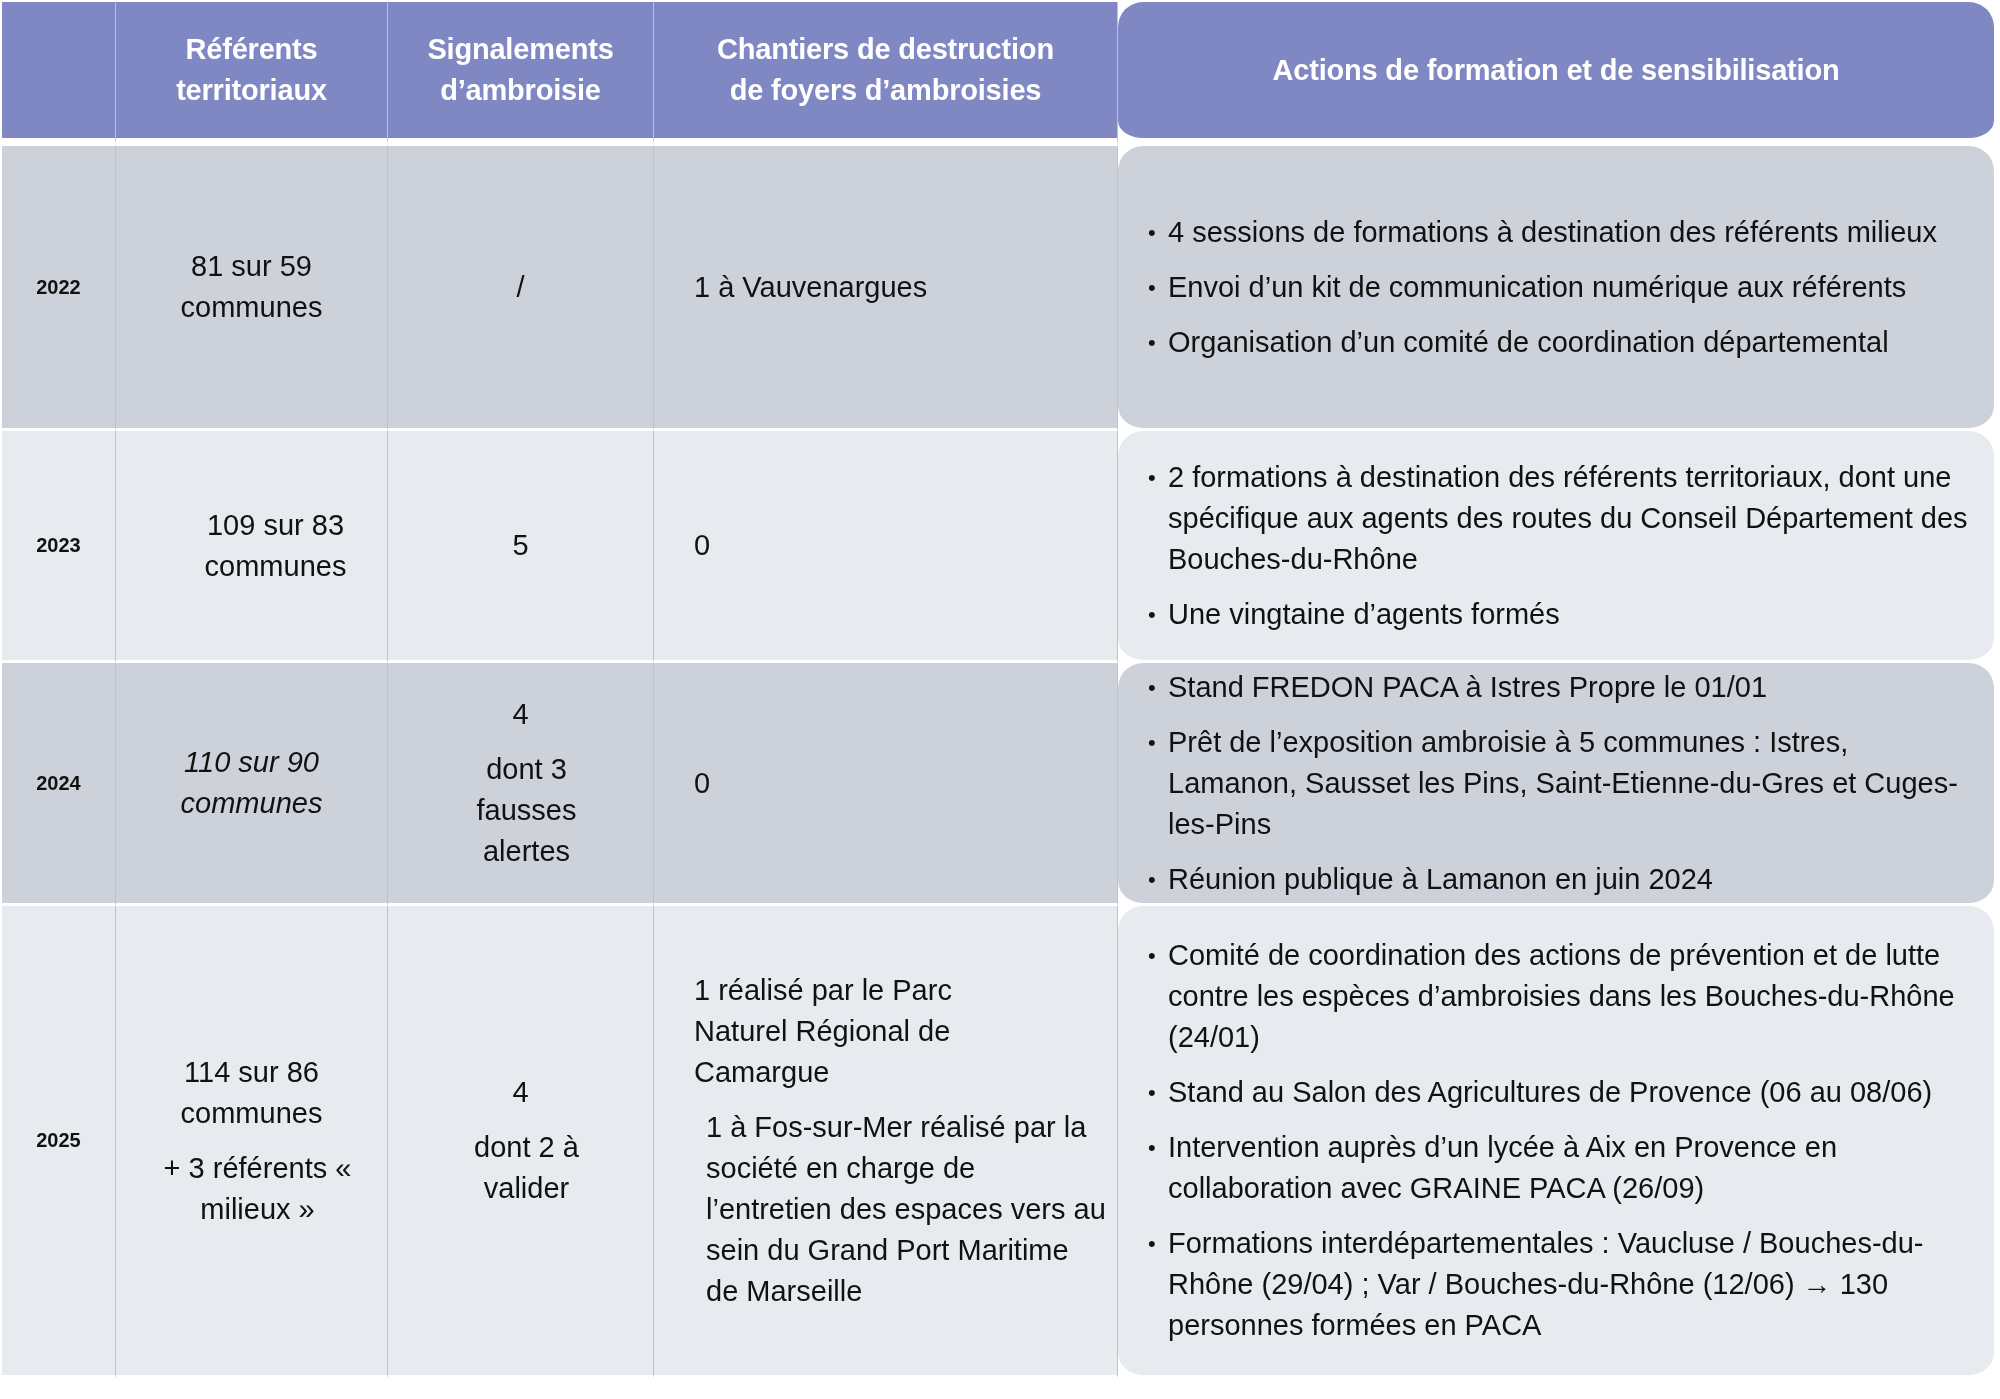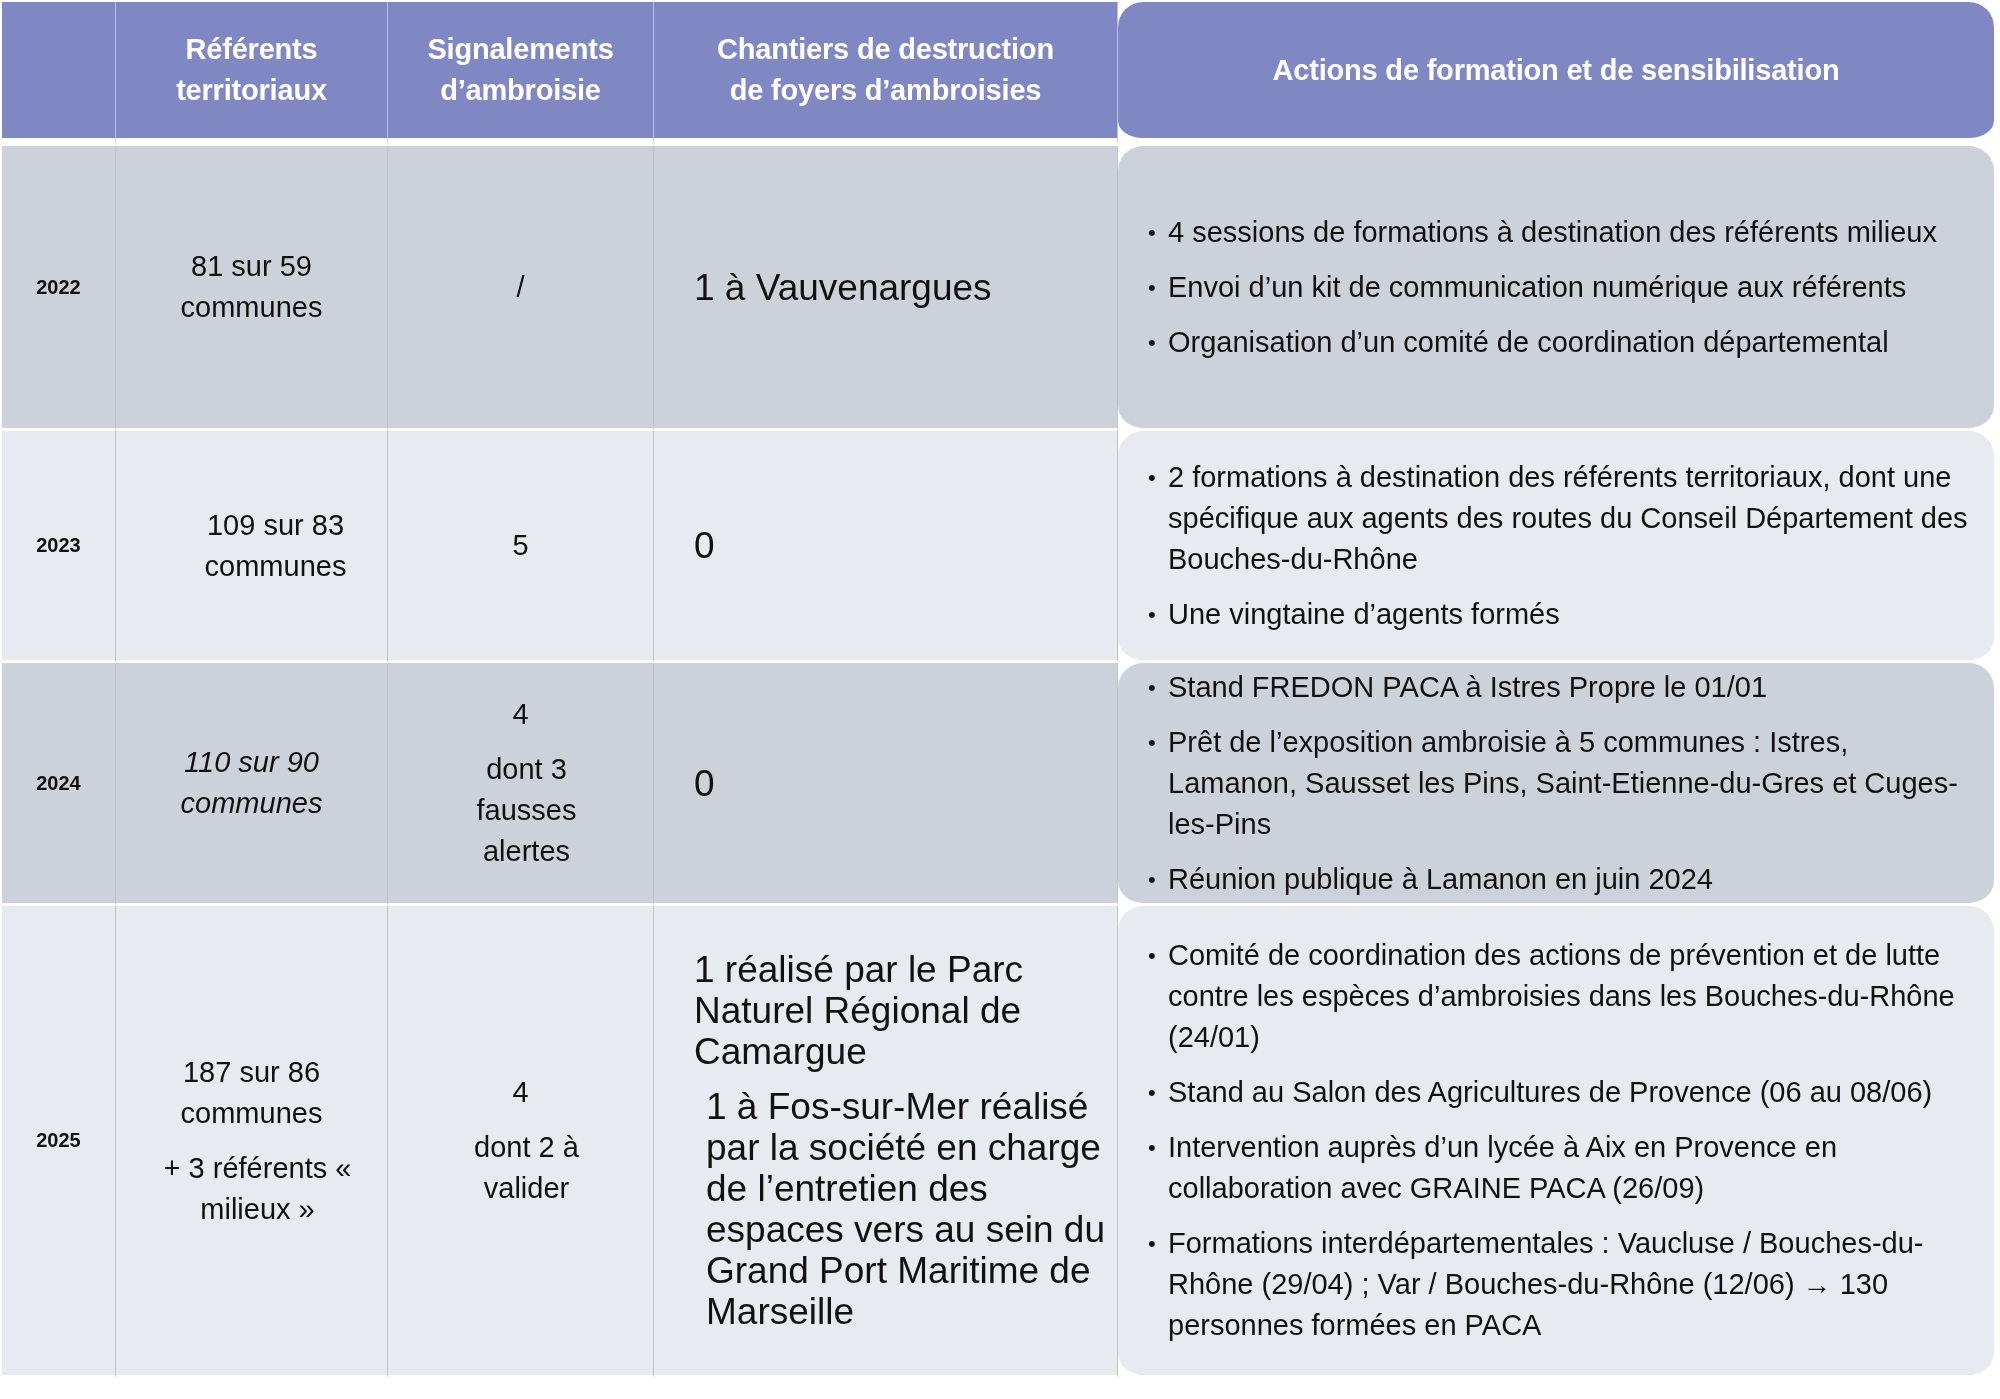--- a/index.html
+++ b/index.html
@@ -62,21 +62,21 @@
     font-size: 20px;
     text-align: center;
   }
   td.center {
     text-align: center;
     font-size: 29px;
     line-height: 41px;
   }
   td.left {
     text-align: left;
-    font-size: 37px;
+    font-size: 29px;
     line-height: 41px;
     padding-left: 40px;
     padding-right: 10px;
   }
   td.center p, td.left p {
     margin: 0;
   }
   td.center p + p, td.left p + p {
     margin-top: 14px;
     margin-left: 12px;
@@ -196,21 +196,21 @@
           <li><span class="bullet">•</span><span>Stand FREDON PACA à Istres Propre le 01/01</span></li>
           <li><span class="bullet">•</span><span>Prêt de l’exposition ambroisie à 5 communes : Istres, Lamanon, Sausset les Pins, Saint-Etienne-du-Gres et Cuges-les-Pins</span></li>
           <li><span class="bullet">•</span><span>Réunion publique à Lamanon en juin 2024</span></li>
         </ul>
       </td>
     </tr>
 
     <tr class="light r2025">
       <td class="year">2025</td>
       <td class="center">
-        <p style="padding:0 40px;">187 sur 86 communes</p>
+        <p style="padding:0 40px;">114 sur 86 communes</p>
         <p style="padding:0 30px;">+ 3 référents « milieux »</p>
       </td>
       <td class="center">
         <p>4</p>
         <p style="padding:0 60px;">dont 2 à valider</p>
       </td>
       <td class="left">
         <p style="padding-right:60px;">1 réalisé par le Parc Naturel Régional de Camargue</p>
         <p>1 à Fos-sur-Mer  réalisé par la société en charge de l’entretien des espaces vers au sein du Grand Port Maritime de Marseille</p>
       </td>

